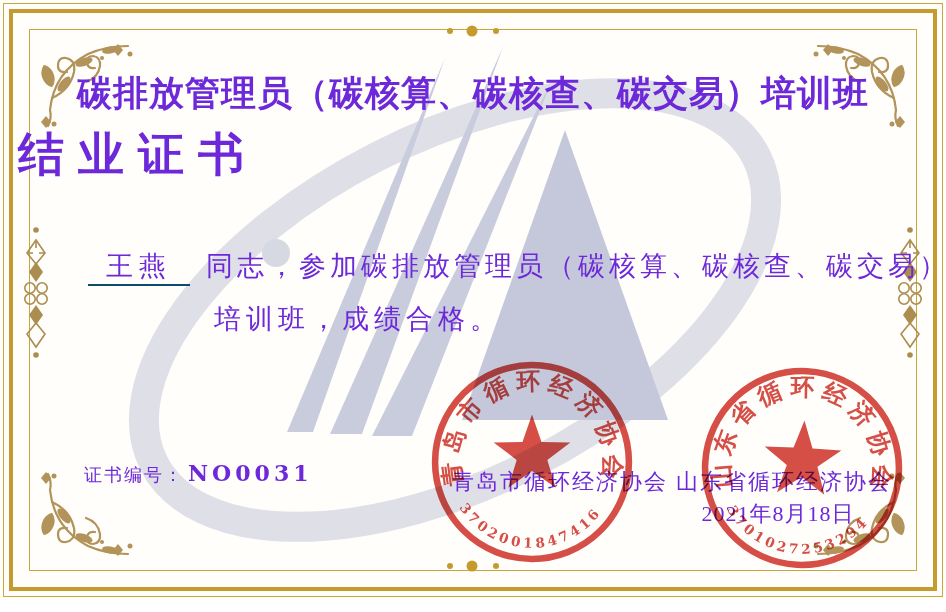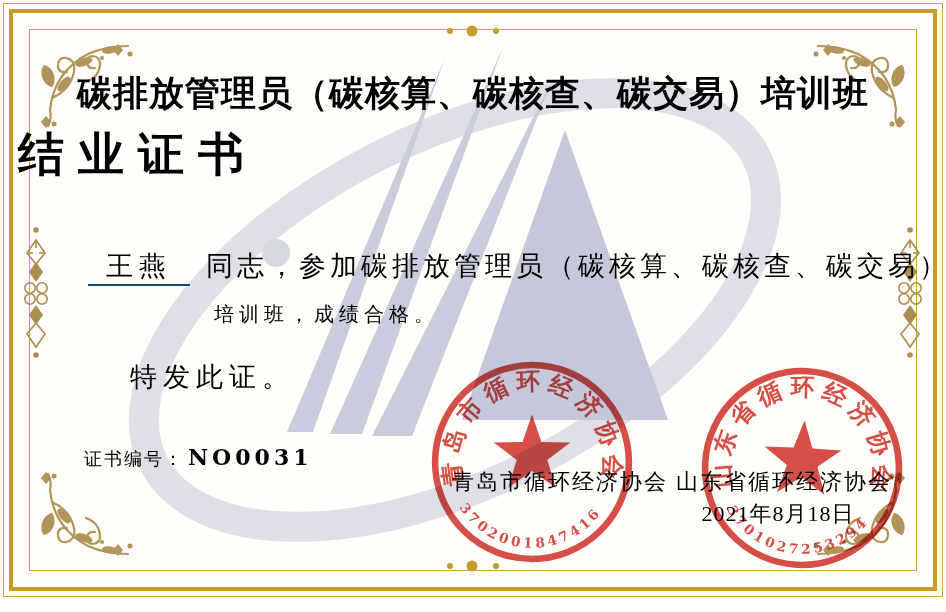--- a/index.html
+++ b/index.html
@@ -1,18 +1,18 @@
 <!DOCTYPE html>
 <html><head>
 <meta charset="utf-8">
 <style>
   html,body{margin:0;padding:0;background:#ffffff;}
   .cert{
     position:relative; width:946px; height:600px; overflow:hidden;
-    background:#fffefb; font-family:"Liberation Serif", serif; color:#000000;
+    background:#fffefb; font-family:"Liberation Serif", serif; color:#6d28d9;
   }
   
   .frame{position:absolute; pointer-events:none;}
   .f1{inset:3px;  border:1.5px solid #c9a53d;}
   .f2{inset:9px;  border:4px solid #c49b2c;}
   .f3{inset:29px; border:1.5px solid #c9a53d;}
   
   .wm{position:absolute; left:0; top:0; z-index:0;}
   
   .orn{position:absolute; z-index:1; pointer-events:none;}
@@ -26,23 +26,23 @@
   .subtitle{
     left:4px; top:124px; width:100%; text-align:left;
     font-family:"DejaVu Sans", sans-serif; font-weight:bold;
     font-size:46px; letter-spacing:14px; text-indent:14px;
   }
   .body1{left:88px; top:248px; font-size:27px; letter-spacing:4px;}
   .name{
     display:inline-block; padding:0 18px; margin-right:16px;
     border-bottom:2px solid #0c4a6e; letter-spacing:6px;
   }
-  .body2{left:214px; top:301px; font-size:20px; letter-spacing:5px;}
+  .body2{left:214px; top:301px; font-size:27px; letter-spacing:5px;}
   .closing{left:130px; top:359px; font-size:27px; letter-spacing:6px;}
-  .serial{left:84px; top:444px; display:flex; align-items:baseline;}
+  .serial{left:84px; top:460px; display:flex; align-items:baseline;}
   .serial-label{font-size:18px; letter-spacing:2px;}
   .serial-value{
     font-family:"DejaVu Serif", serif; font-size:22px; font-weight:600;
     letter-spacing:4px; margin-left:4px;
   }
   .issuer{top:467px; font-size:22px; letter-spacing:2px; font-weight:500;}
   .issuer-left{left:452px; width:205px; text-align:center;}
   .issuer-right{left:676px; width:205px; text-align:center;}
   .date{left:687px; top:499px; width:182px; text-align:center; font-size:22px; letter-spacing:1px;}
   
@@ -137,21 +137,20 @@
       <use href="#mid-dots"></use>
     </svg>
 
   <div class="txt title">碳排放管理员（碳核算、碳核查、碳交易）培训班</div>
   <div class="txt subtitle">结业证书</div>
 
   <div class="txt body1">
     <span class="name">王燕</span><span>同志，参加碳排放管理员（碳核算、碳核查、碳交易）</span>
   </div>
   <div class="txt body2">培训班，成绩合格。</div>
-  <div class="txt closing">特发此证。</div>
 
   <div class="txt serial">
     <span class="serial-label">证书编号：</span>
     <span class="serial-value">NO0031</span>
   </div>
 
   <div class="txt issuer issuer-left">青岛市循环经济协会</div>
   <div class="txt issuer issuer-right">山东省循环经济协会</div>
   <div class="txt date">2021年8月18日</div>
 

